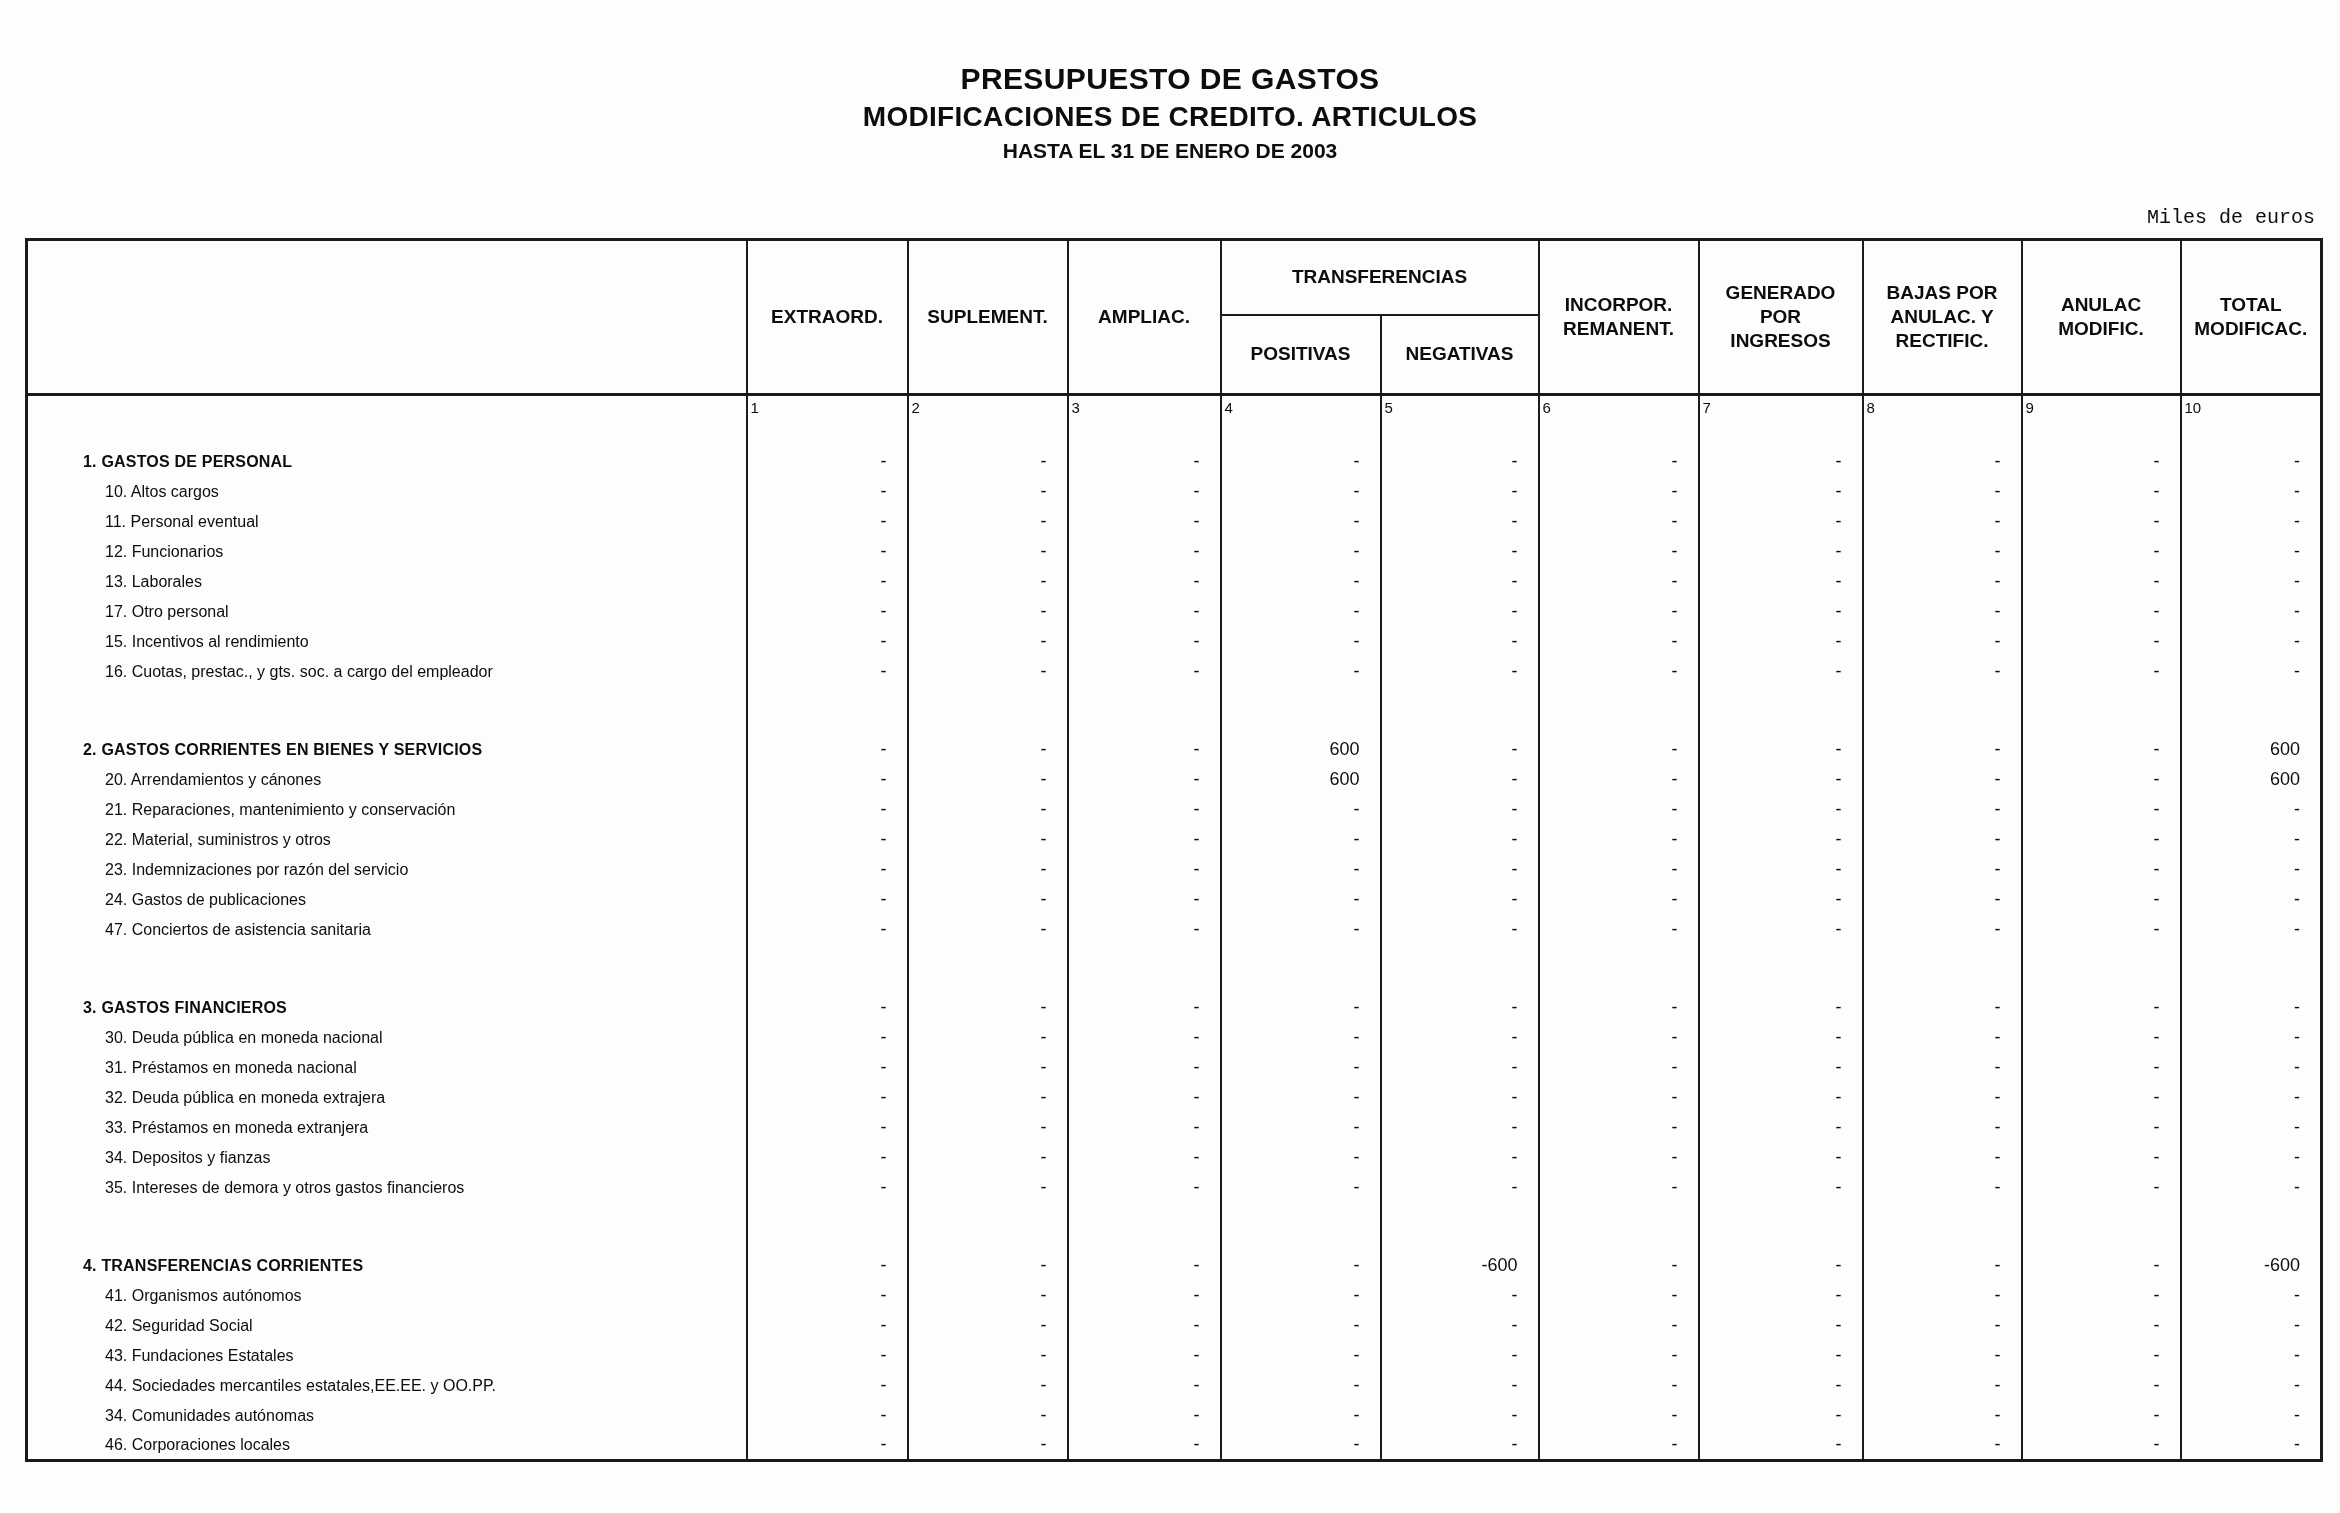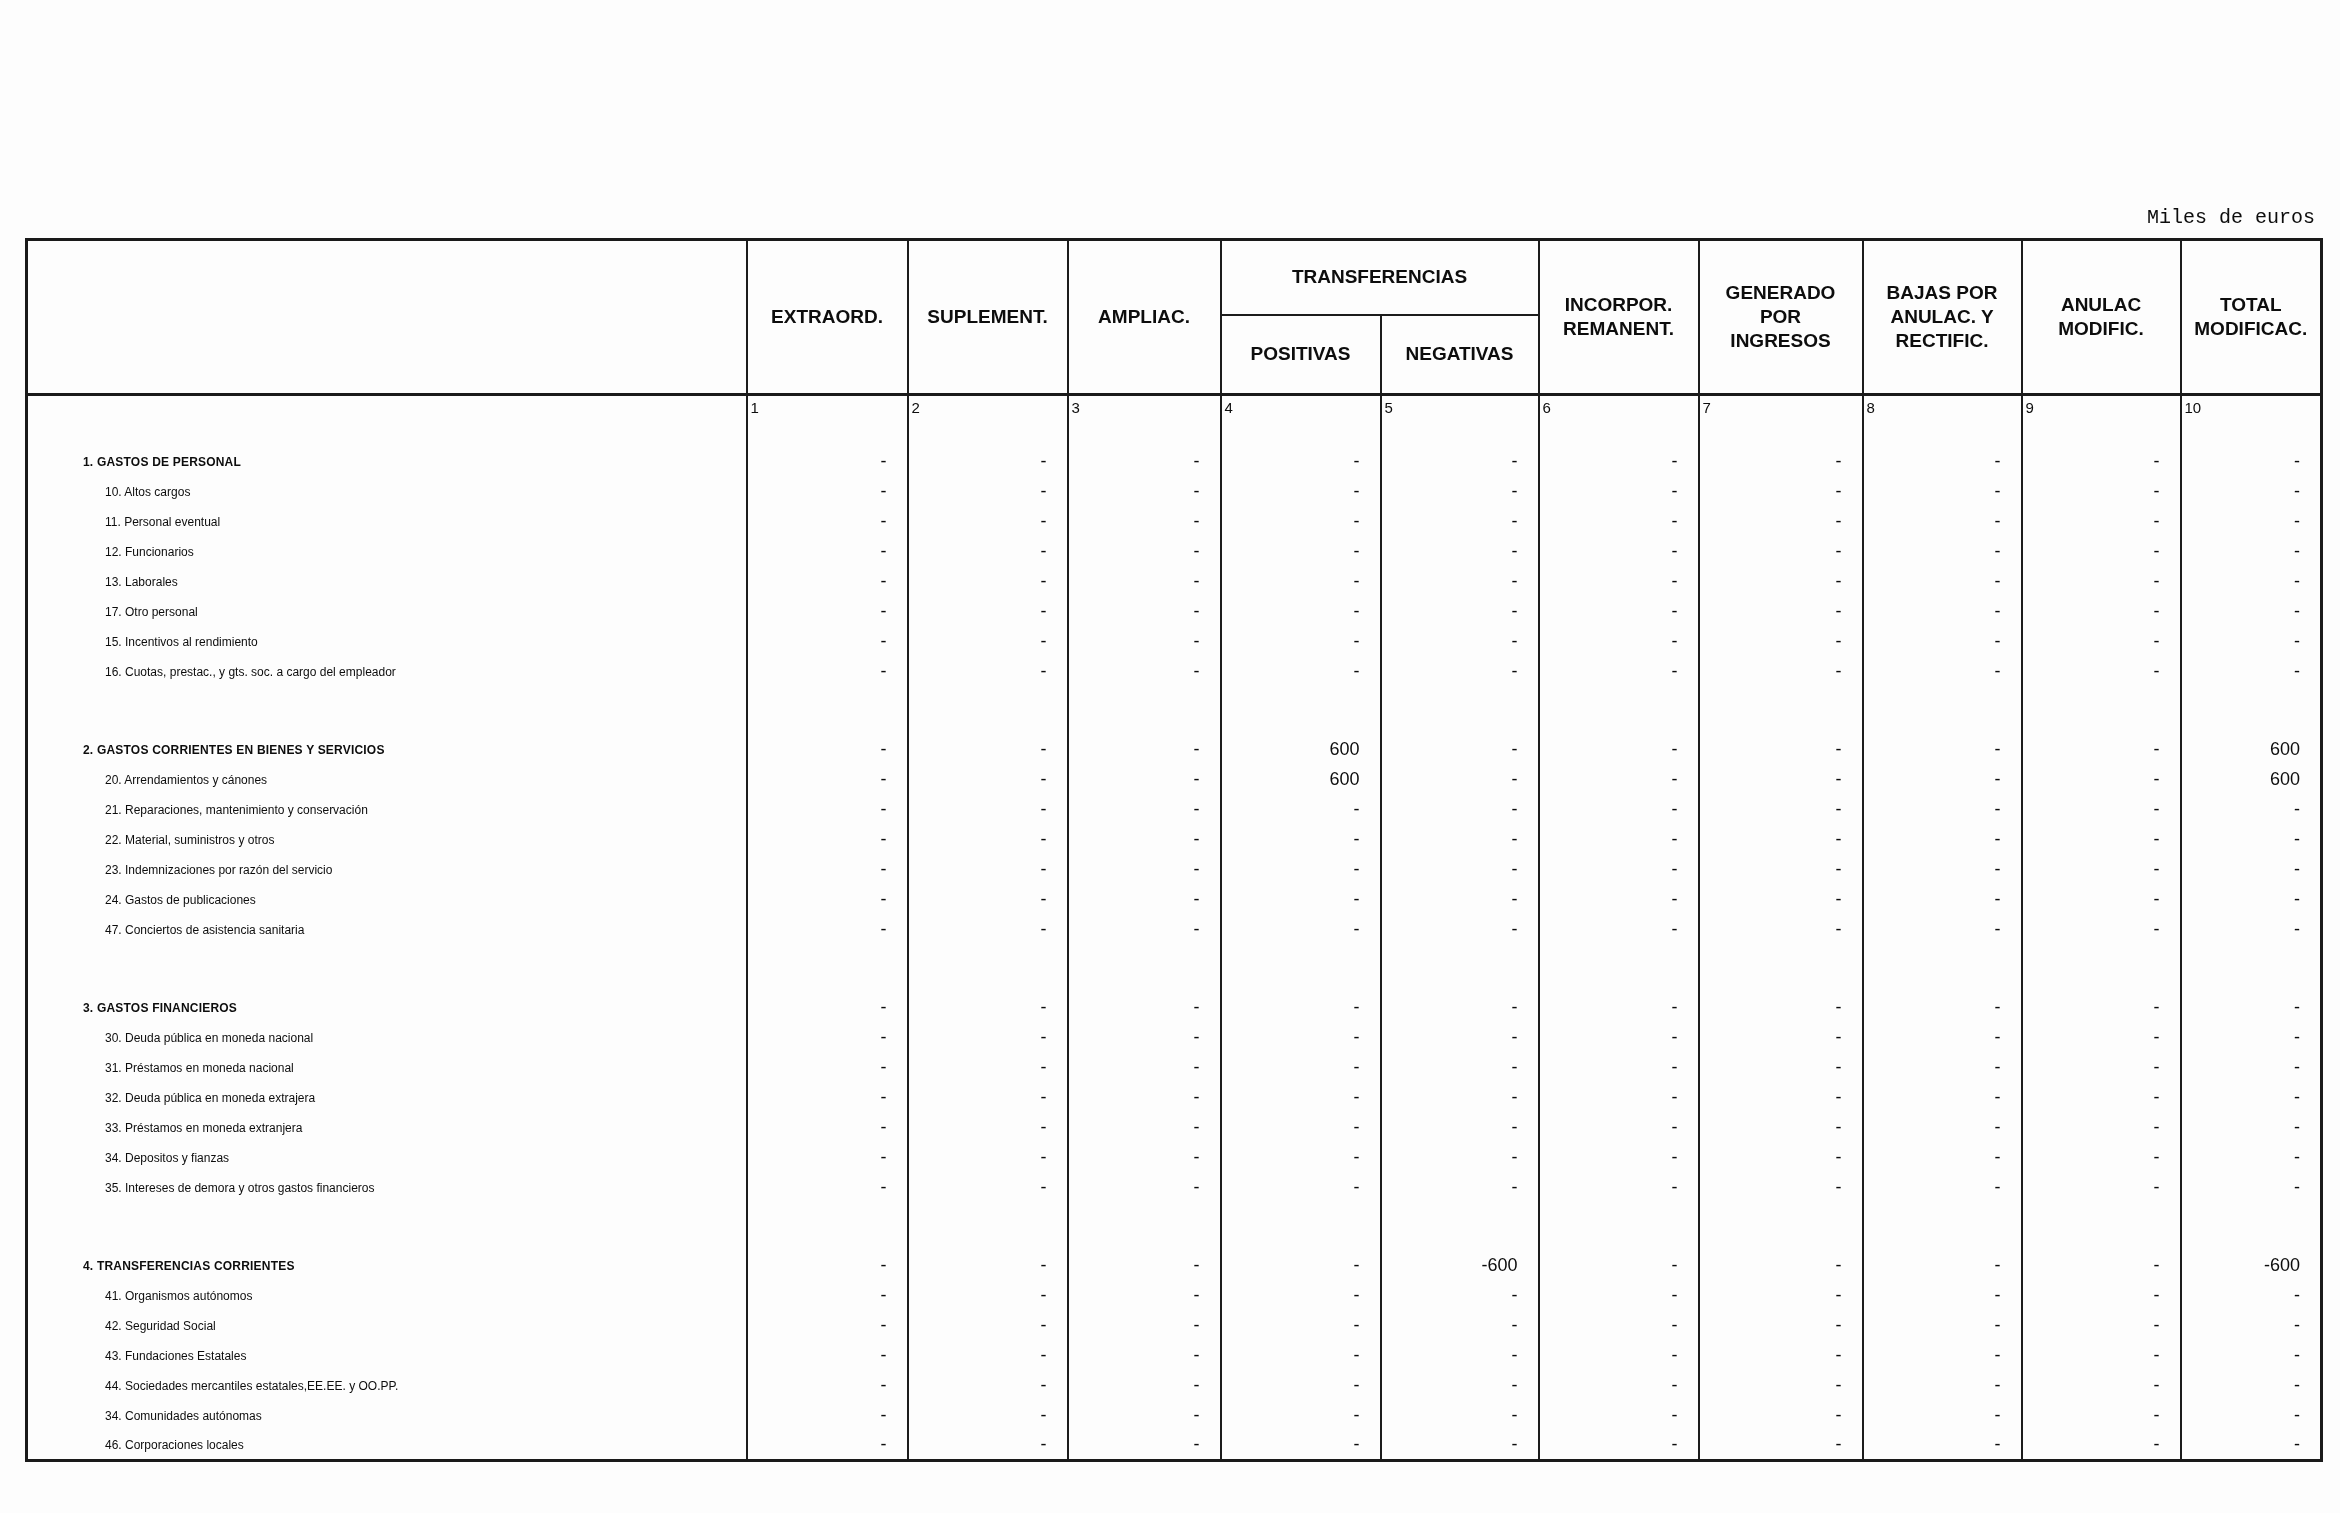--- a/index.html
+++ b/index.html
@@ -41,31 +41,36 @@
   tr.nums { height: 52px; }
   tr.nums th {
     border-top: 3px solid #1a1a1a; border-bottom: none;
     font-weight: normal; font-size: 15px; text-align: left; vertical-align: top;
     padding: 2px 0 0 3px;
   }
   tbody td { border-top: none; border-bottom: none; }
   tbody tr { height: 30px; }
   tbody tr.spacer { height: 48px; }
   td.lbl {
-    text-align: left; font-size: 12px; padding-left: 77px;
+    text-align: left; font-size: 16px; padding-left: 77px;
     white-space: nowrap; overflow: hidden; vertical-align: middle;
   }
   tr.section td.lbl { font-weight: bold; padding-left: 55px; letter-spacing: 0.2px; }
   td.val { text-align: right; padding-right: 20px; font-size: 18px; vertical-align: middle; }
 </style>
 </head>
 <body>
 
 <div class="page">
 
+  <div class="title-block">
+    <div class="t1">PRESUPUESTO DE GASTOS</div>
+    <div class="t2">MODIFICACIONES DE CREDITO. ARTICULOS</div>
+    <div class="t3">HASTA EL 31 DE ENERO DE 2003</div>
+  </div>
 
   <div class="units">Miles de euros</div>
 
   <table class="budget">
     <colgroup>
       <col style="width:720px">
       <col style="width:161px">
         <col style="width:160px">
         <col style="width:153px">
       <col style="width:160px">

